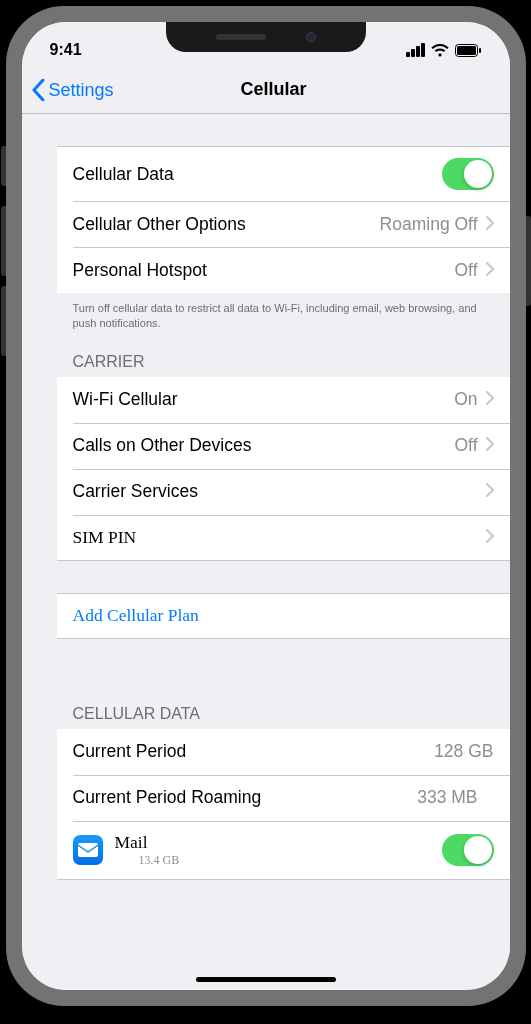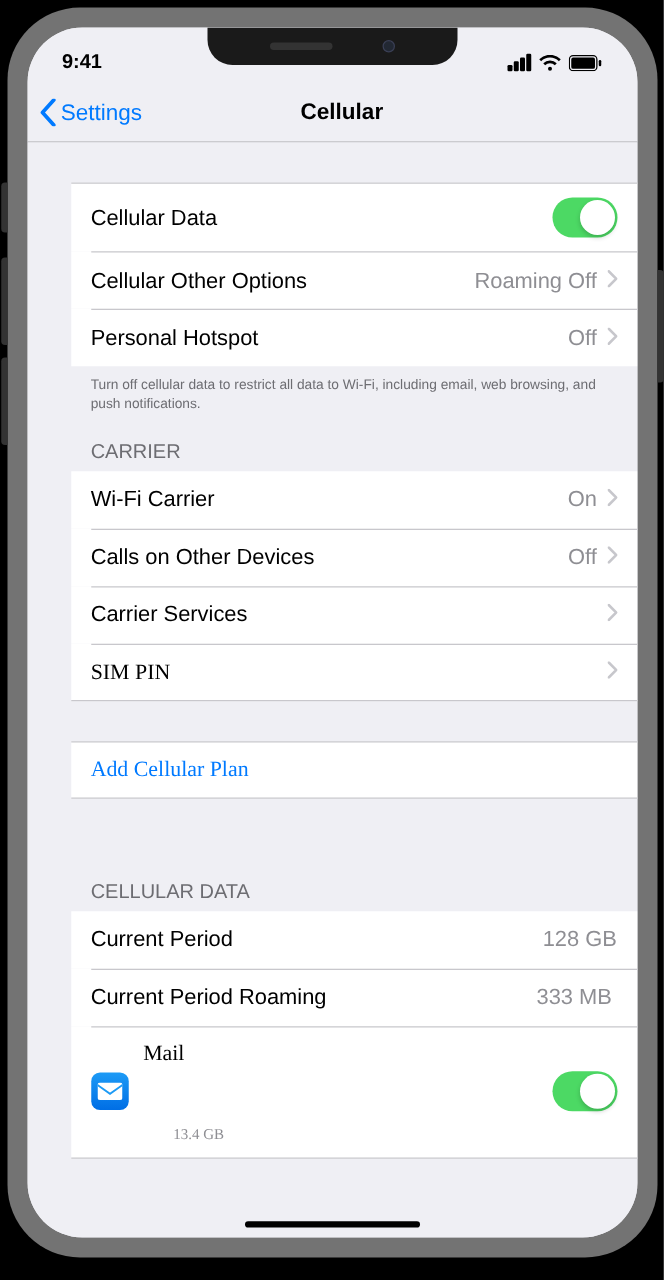--- a/index.html
+++ b/index.html
@@ -150,21 +150,21 @@
     background: #fff; border-radius: 50%;
     box-shadow: 0 2px 4px rgba(0,0,0,0.2);
   }
   .switch.on .knob { right: 2px; }
   .app-icon {
     width: 30px; height: 30px; border-radius: 7px;
     background: linear-gradient(#1d9bf6,#006ee5);
     margin-right: 12px;
     display:flex; align-items:center; justify-content:center;
   }
-  .app-label { display:flex; flex-direction: column; gap: 47px; }
+  .app-label { display:flex; flex-direction: column; }
   .app-sub { font-size: 12px; color: #8e8e93; margin-left: 24px; }
   .home-ind {
     position: absolute; bottom: 8px; left: 50%;
     transform: translateX(-50%);
     width: 140px; height: 5px; background: #000;
     border-radius: 3px; z-index: 6;
   }
 </style>
 </head>
 <body>
@@ -237,21 +237,21 @@
                 <path d="M1 1l6 6-6 6" stroke="#c7c7cc" stroke-width="2" fill="none" stroke-linecap="round"></path>
               </svg>
           </span>
         </div>
         <div class="footer">Turn off cellular data to restrict all data to Wi-Fi, including email, web browsing, and push notifications.</div>
       </div>
 
       <div class="group" style="margin-top:12px">
         <div class="header">Carrier</div>
         <div class="row">
-          <span class="label">Wi-Fi Carrier</span>
+          <span class="label">Wi-Fi Cellular</span>
           <span class="value">On</span>
           <span class="chev">
             <svg width="8" height="14" viewBox="0 0 8 14">
                 <path d="M1 1l6 6-6 6" stroke="#c7c7cc" stroke-width="2" fill="none" stroke-linecap="round"></path>
               </svg>
           </span>
         </div>
         <div class="row">
           <span class="label">Calls on Other Devices</span>
           <span class="value">Off</span>
@@ -286,21 +286,21 @@
       </div>
 
       <div class="group" style="margin-top:60px">
         <div class="header">Cellular Data</div>
         <div class="row">
           <span class="label">Current Period</span>
           <span class="value" style="margin-right:0">128 GB</span>
         </div>
         <div class="row">
           <span class="label">Current Period Roaming</span>
-          <span class="value" style="margin-right:4px">333 MB</span>
+          <span class="value" style="margin-right:16px">333 MB</span>
         </div>
         <div class="row">
           <span class="app-icon">
             <svg width="20" height="14" viewBox="0 0 20 14">
                 <rect width="20" height="14" rx="2" fill="#fff"></rect>
                 <path d="M0 2l10 7L20 2" stroke="#1d9bf6" stroke-width="1.5" fill="none"></path>
               </svg>
           </span>
           <span class="app-label label">
             <span>Mail</span>

